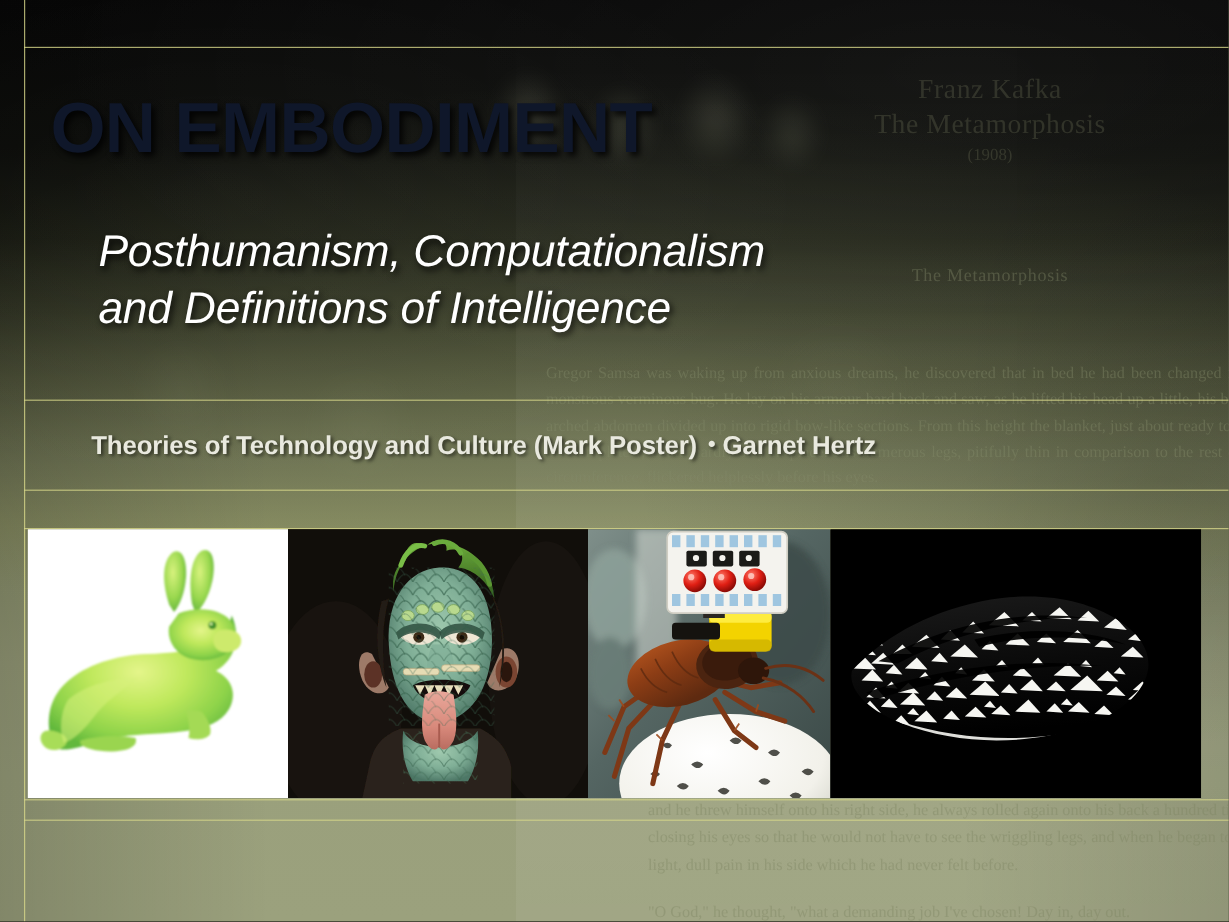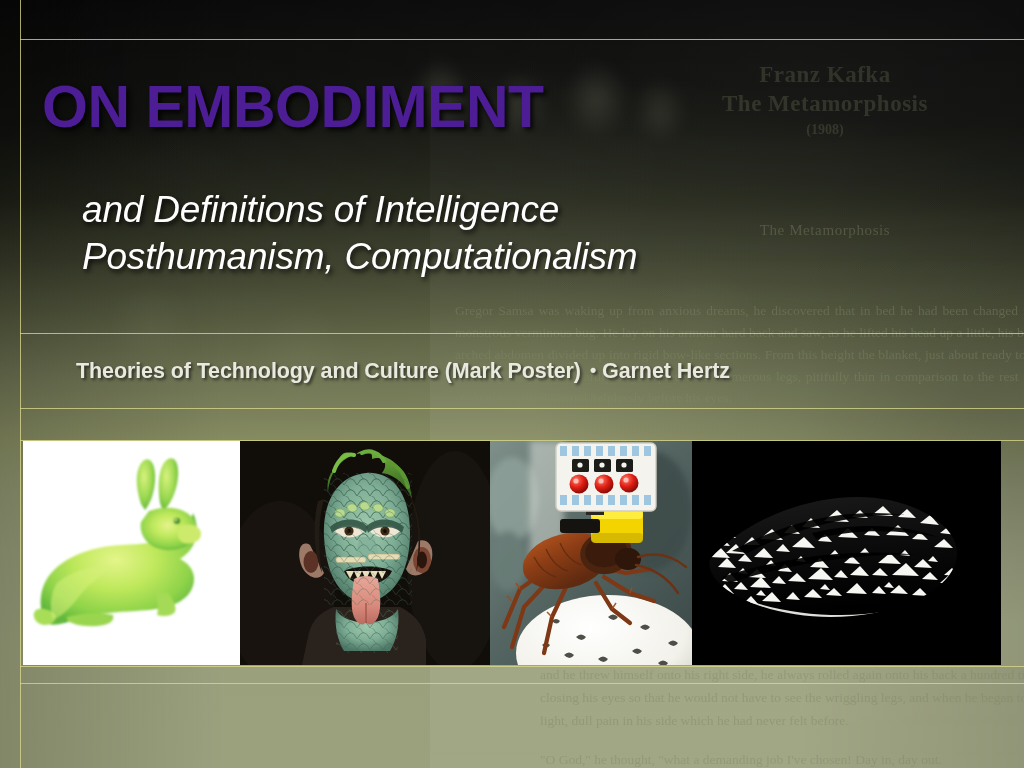--- a/index.html
+++ b/index.html
@@ -86,21 +86,21 @@
     font-family: "Liberation Serif", serif;
     pointer-events: none;
   }
   .kafka-title {
     position: absolute;
     left: 660px;
     top: 60px;
     width: 330px;
     text-align: center;
     color: rgba(150,156,120,0.22);
-    font-weight: bold;
+    font-weight: normal;
     line-height: 1.28;
   }
   .kafka-title .l1 { font-size: 23px; letter-spacing: .5px; display:block; }
   .kafka-title .l2 { font-size: 23px; letter-spacing: .5px; display:block; }
   .kafka-title .l3 { font-size: 14px; display:block; margin-top: 2px; }
 
   .kafka-runhead {
     position: absolute;
     left: 660px;
     top: 222px;
@@ -150,21 +150,21 @@
     opacity: .78;
   }
 
   
   .title {
     position: absolute;
     left: 42px;
     top: 78px;
     font-size: 59px;
     font-weight: bold;
-    color: #4c1d95;
+    color: #0f172a;
     letter-spacing: -0.5px;
     line-height: 1;
     text-shadow: 3px 3px 5px rgba(0,0,0,0.85);
     white-space: nowrap;
   }
   .subtitle {
     position: absolute;
     left: 82px;
     top: 186px;
     font-size: 37px;
@@ -259,22 +259,22 @@
   <div class="rule-h" style="left:20px; top:39px;  width:1004px;"></div>
   <div class="rule-h" style="left:20px; top:333px; width:1004px;"></div>
   <div class="rule-h" style="left:20px; top:408px; width:1004px;"></div>
   <div class="rule-h" style="left:20px; top:440px; width:1004px;"></div>
   <div class="rule-h" style="left:20px; top:666px; width:1004px;"></div>
   <div class="rule-h" style="left:20px; top:683px; width:1004px;"></div>
 
   <div class="title">ON EMBODIMENT</div>
 
   <div class="subtitle">
+    <span>Posthumanism, Computationalism</span>
     <span>and Definitions of Intelligence</span>
-    <span>Posthumanism, Computationalism</span>
   </div>
 
   <div class="byline">
     <span>Theories of Technology and Culture (Mark Poster)</span><span class="sep">•</span><span>Garnet Hertz</span>
   </div>
 
   <div class="strip">
 
     <div class="strip-cell cell-bunny">
       <svg class="bunny" viewBox="0 0 217 224">

